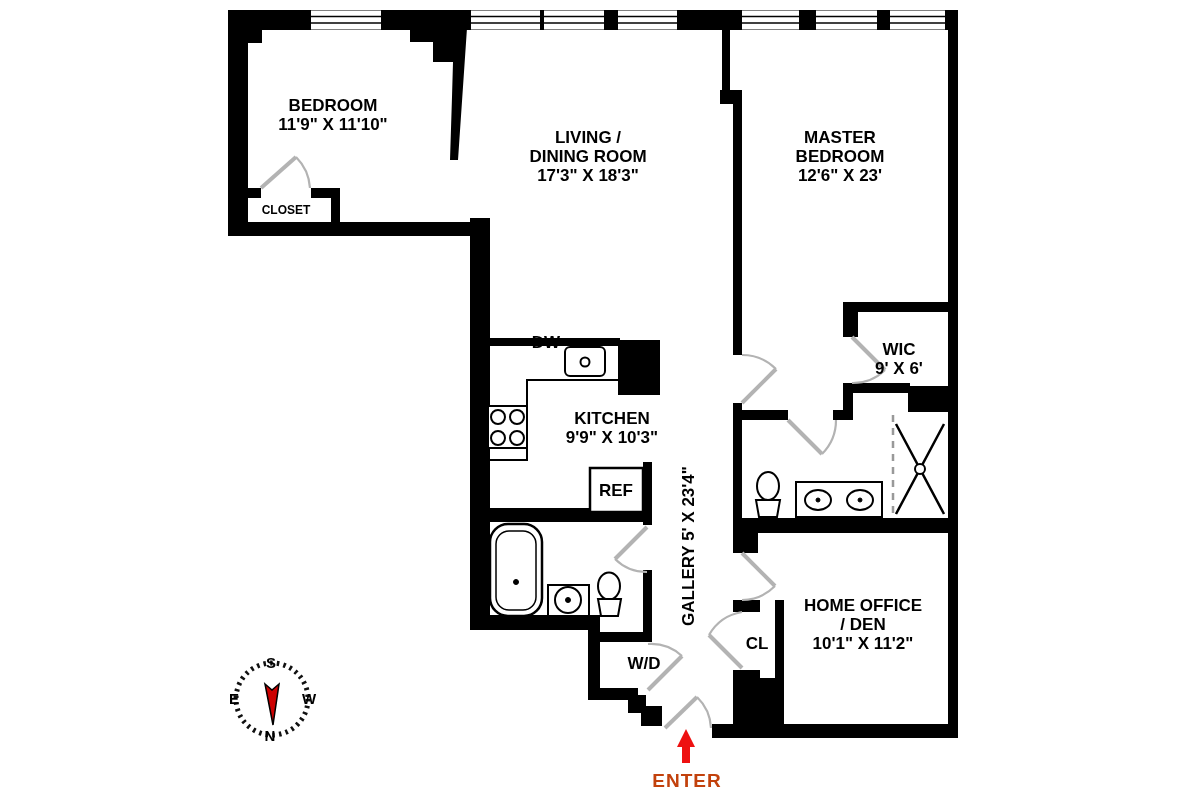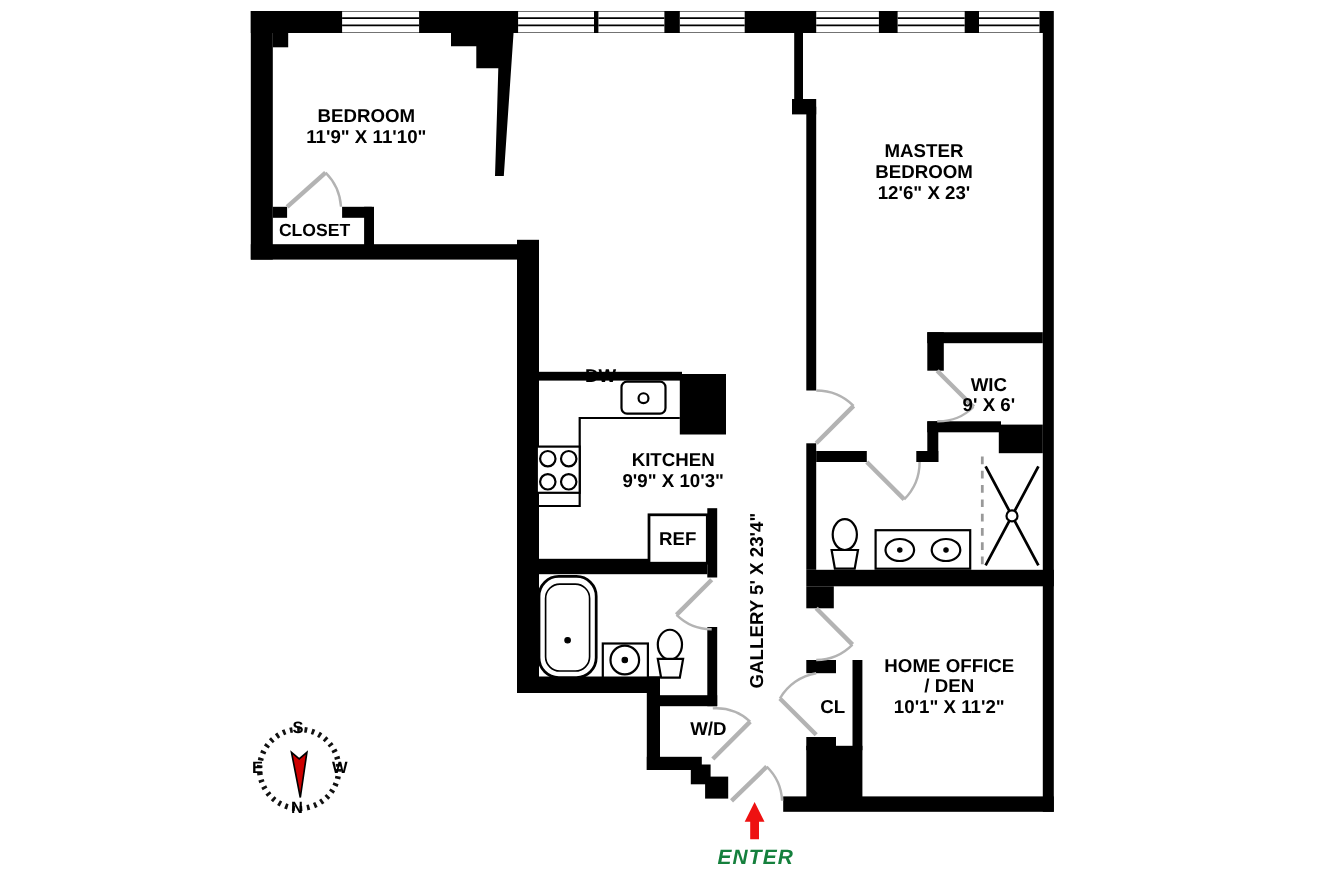--- a/index.html
+++ b/index.html
@@ -6,23 +6,23 @@
   .plan{
     position:relative;width:1200px;height:800px;background:#ffffff;
     font-family:"Liberation Sans",sans-serif;overflow:hidden;
   }
   .plan svg{position:absolute;left:0;top:0;}
   .lbl{
     position:absolute;transform:translate(-50%,-50%);
     text-align:center;font-weight:bold;font-size:17px;line-height:19px;
     color:#000;white-space:nowrap;letter-spacing:0;
   }
-  .lbl.sm{font-size:16px;}
+  .lbl.sm{font-size:12px;}
   .lbl.rot{transform:translate(-50%,-50%) rotate(-90deg);}
-  .lbl.red{color:#15803d;font-size:19px;letter-spacing:1px;font-style:italic;}
+  .lbl.red{color:#c2410c;font-size:19px;letter-spacing:1px;}
   .lbl.compass-letter{font-size:15px;line-height:15px;}
 </style>
 </head>
 <body>
 
 <div class="plan">
 
 <svg width="1200" height="800" viewBox="0 0 1200 800">
 
   <g fill="#000000">
@@ -190,20 +190,25 @@
 
   <div class="lbl" style="left:333px;top:115px;">
     <div>BEDROOM</div>
     <div>11'9" X 11'10"</div>
   </div>
 
   <div class="lbl sm" style="left:286px;top:210px;">
     <div>CLOSET</div>
   </div>
 
+  <div class="lbl" style="left:588px;top:156px;">
+    <div>LIVING /</div>
+    <div>DINING ROOM</div>
+    <div>17'3" X 18'3"</div>
+  </div>
 
   <div class="lbl" style="left:840px;top:156px;">
     <div>MASTER</div>
     <div>BEDROOM</div>
     <div>12'6" X 23'</div>
   </div>
 
   <div class="lbl" style="left:899px;top:359px;">
     <div>WIC</div>
     <div>9' X 6'</div>

